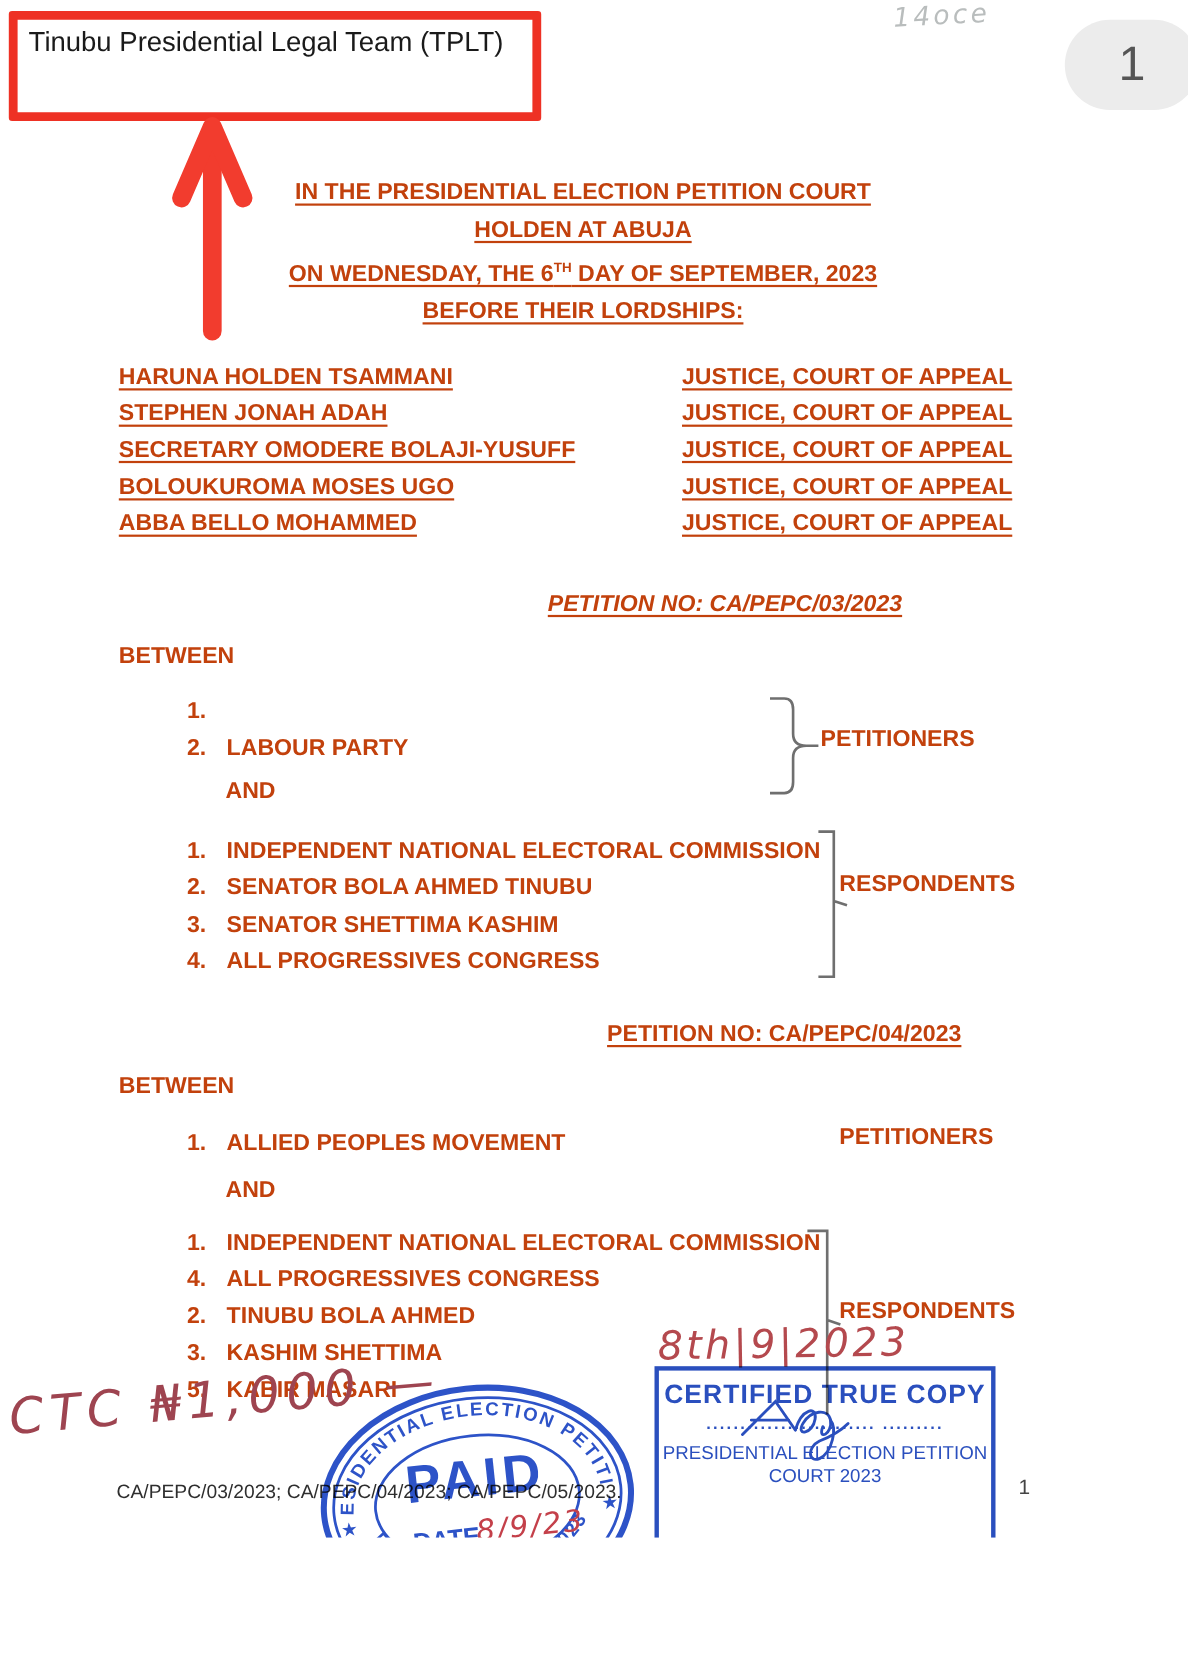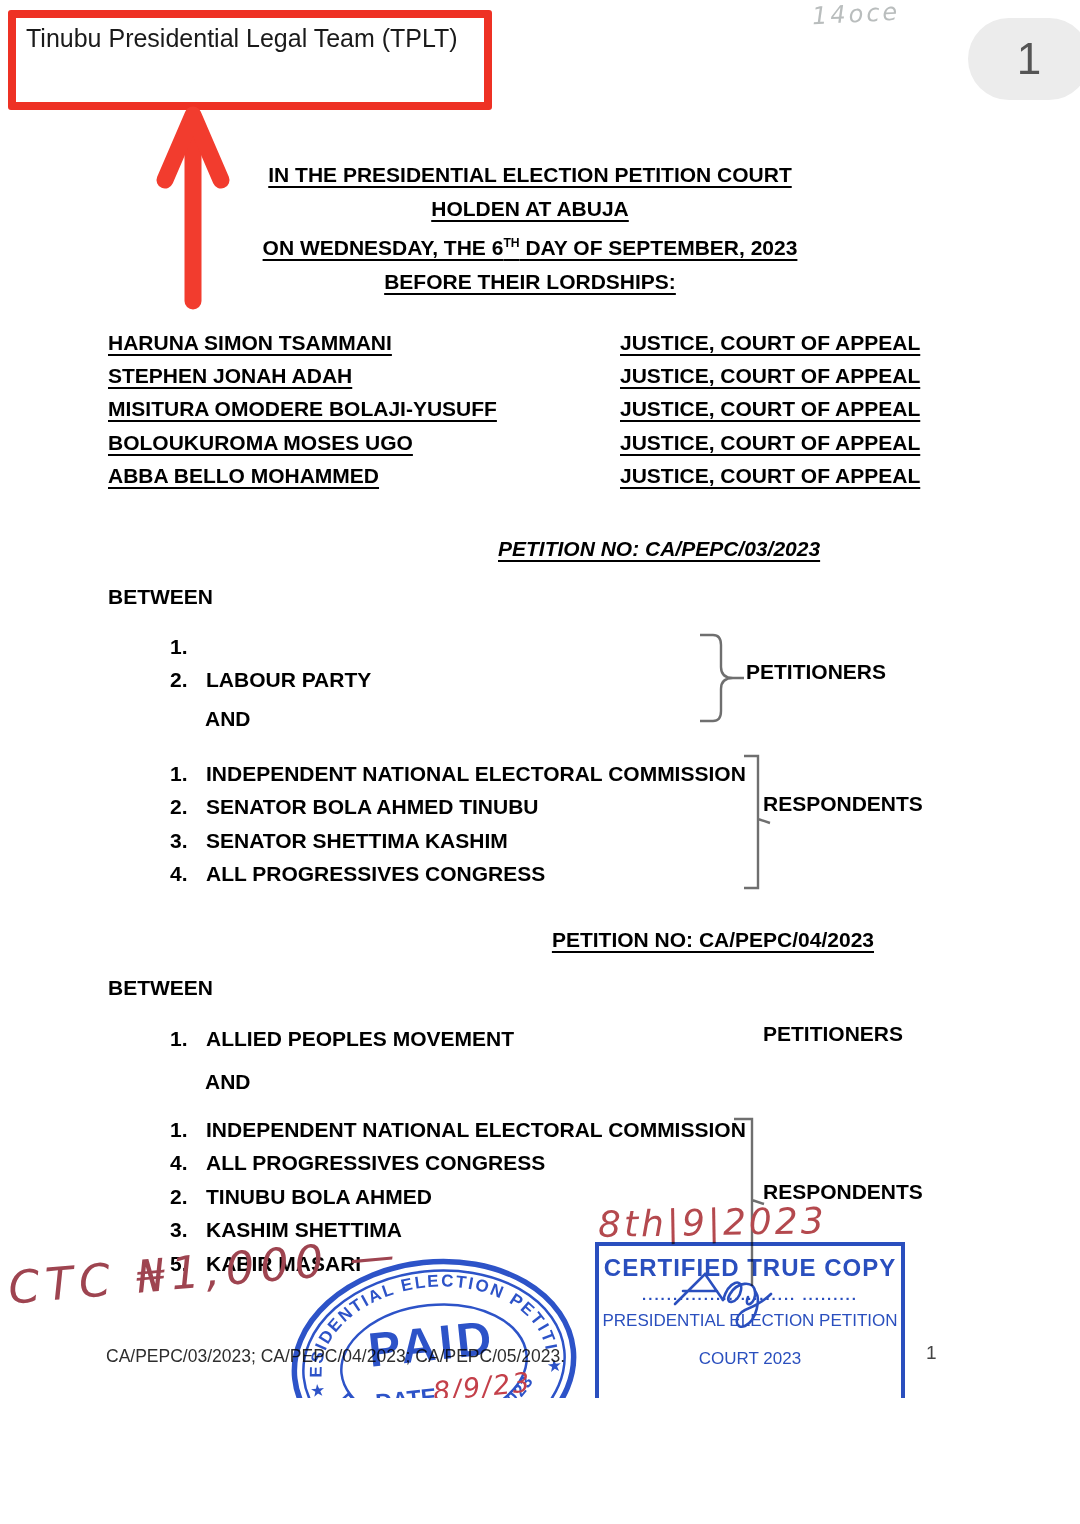--- a/index.html
+++ b/index.html
@@ -1,20 +1,20 @@
 <!DOCTYPE html>
 <html><head>
 <meta charset="utf-8">
 <style>
   html,body{margin:0;padding:0;background:#ffffff;}
   #page{position:relative;width:1080px;height:1398px;background:#ffffff;overflow:hidden;
         font-family:"Liberation Sans",sans-serif;color:#3a3a3a;}
   .abs{position:absolute;}
   
-  .doc{font-weight:bold;font-size:21px;color:#000000;white-space:nowrap;}
+  .doc{font-weight:bold;font-size:21px;color:#c2410c;white-space:nowrap;}
   .u{text-decoration:underline;text-decoration-thickness:2px;text-underline-offset:4px;}
   .center{text-align:center;}
   .hline{line-height:34px;}
   sup{font-size:0.58em;}
   
   .jgrid{display:grid;grid-template-columns:512px auto;}
   .jgrid div{line-height:33.2px;}
   
   .li{display:flex;line-height:33.4px;}
   .num{width:36px;flex:none;}
@@ -34,21 +34,21 @@
   .hw-date{left:598px;top:1202px;font-size:36px;letter-spacing:3px;color:#b4494e;transform:rotate(-1deg);}
   .hw-serial{left:212px;top:1446px;font-size:55px;letter-spacing:11px;color:#e5423e;transform:rotate(-2deg);}
   
   .stamp{mix-blend-mode:multiply;}
   .ctc{left:595px;top:1242px;width:302px;height:172px;border:4px solid #2a4fbe;color:#2a4fbe;
        text-align:center;}
   .ctc-title{margin-top:8px;font-size:24px;font-weight:bold;letter-spacing:1px;white-space:nowrap;}
   .ctc-dots{font-size:15px;font-weight:bold;letter-spacing:2px;line-height:26px;}
   .ctc-role{font-size:22px;font-weight:bold;letter-spacing:5px;margin-top:3px;}
   .ctc-org1{font-size:17px;margin-top:3px;white-space:nowrap;}
-  .ctc-org2{font-size:17px;margin-top:18px;}
+  .ctc-org2{font-size:17px;margin-top:1px;}
   .sig{left:70px;top:18px;}
   .ek{left:716px;top:1426px;width:292px;height:62px;border:6px solid #2a4fbe;transform:rotate(-3deg);
       display:flex;align-items:center;justify-content:center;}
   .ek span{font-size:30px;font-weight:bold;color:#2546bb;white-space:nowrap;}
   .paid-wrap{left:288px;top:1258px;transform:rotate(-6deg);}
   .arcT,.arcB{font-family:"Liberation Sans",sans-serif;font-size:17px;font-weight:bold;fill:#2d53c8;letter-spacing:2px;}
   .paidword{font-family:"Liberation Sans",sans-serif;font-size:48px;font-weight:bold;fill:#2d53c8;letter-spacing:4px;}
   .datelabel{font-family:"Liberation Sans",sans-serif;font-size:23px;font-weight:bold;fill:#2d53c8;}
   .bluedots{font-family:"Liberation Sans",sans-serif;font-size:14px;font-weight:bold;fill:#2d53c8;letter-spacing:1px;}
   .handdate{font-family:"DejaVu Sans",sans-serif;font-style:italic;font-size:27px;fill:#c4404a;letter-spacing:2px;}
@@ -77,25 +77,25 @@
   </div>
 
   <div class="abs center" style="left:90px;top:158px;width:880px;">
     <div class="doc hline"><span class="u">IN THE PRESIDENTIAL ELECTION PETITION COURT</span></div>
     <div class="doc hline"><span class="u">HOLDEN AT ABUJA</span></div>
     <div class="doc hline"><span class="u"><span>ON WEDNESDAY, THE 6</span><sup>TH</sup><span> DAY OF SEPTEMBER, 2023</span></span></div>
     <div class="doc hline"><span class="u">BEFORE THEIR LORDSHIPS:</span></div>
   </div>
 
   <div class="abs jgrid doc" style="left:108px;top:326px;width:860px;">
-    <div><span class="u">HARUNA SIMON TSAMMANI</span></div>
+    <div><span class="u">HARUNA HOLDEN TSAMMANI</span></div>
     <div><span class="u">JUSTICE, COURT OF APPEAL</span></div>
     <div><span class="u">STEPHEN JONAH ADAH</span></div>
     <div><span class="u">JUSTICE, COURT OF APPEAL</span></div>
-    <div><span class="u">MISITURA OMODERE BOLAJI-YUSUFF</span></div>
+    <div><span class="u">SECRETARY OMODERE BOLAJI-YUSUFF</span></div>
     <div><span class="u">JUSTICE, COURT OF APPEAL</span></div>
     <div><span class="u">BOLOUKUROMA MOSES UGO</span></div>
     <div><span class="u">JUSTICE, COURT OF APPEAL</span></div>
     <div><span class="u">ABBA BELLO MOHAMMED</span></div>
     <div><span class="u">JUSTICE, COURT OF APPEAL</span></div>
   </div>
 
   <div class="abs doc" style="left:498px;top:537px;width:400px;font-style:italic;"><span class="u">PETITION NO: CA/PEPC/03/2023</span></div>
   <div class="abs doc" style="left:108px;top:585px;">BETWEEN</div>
 

